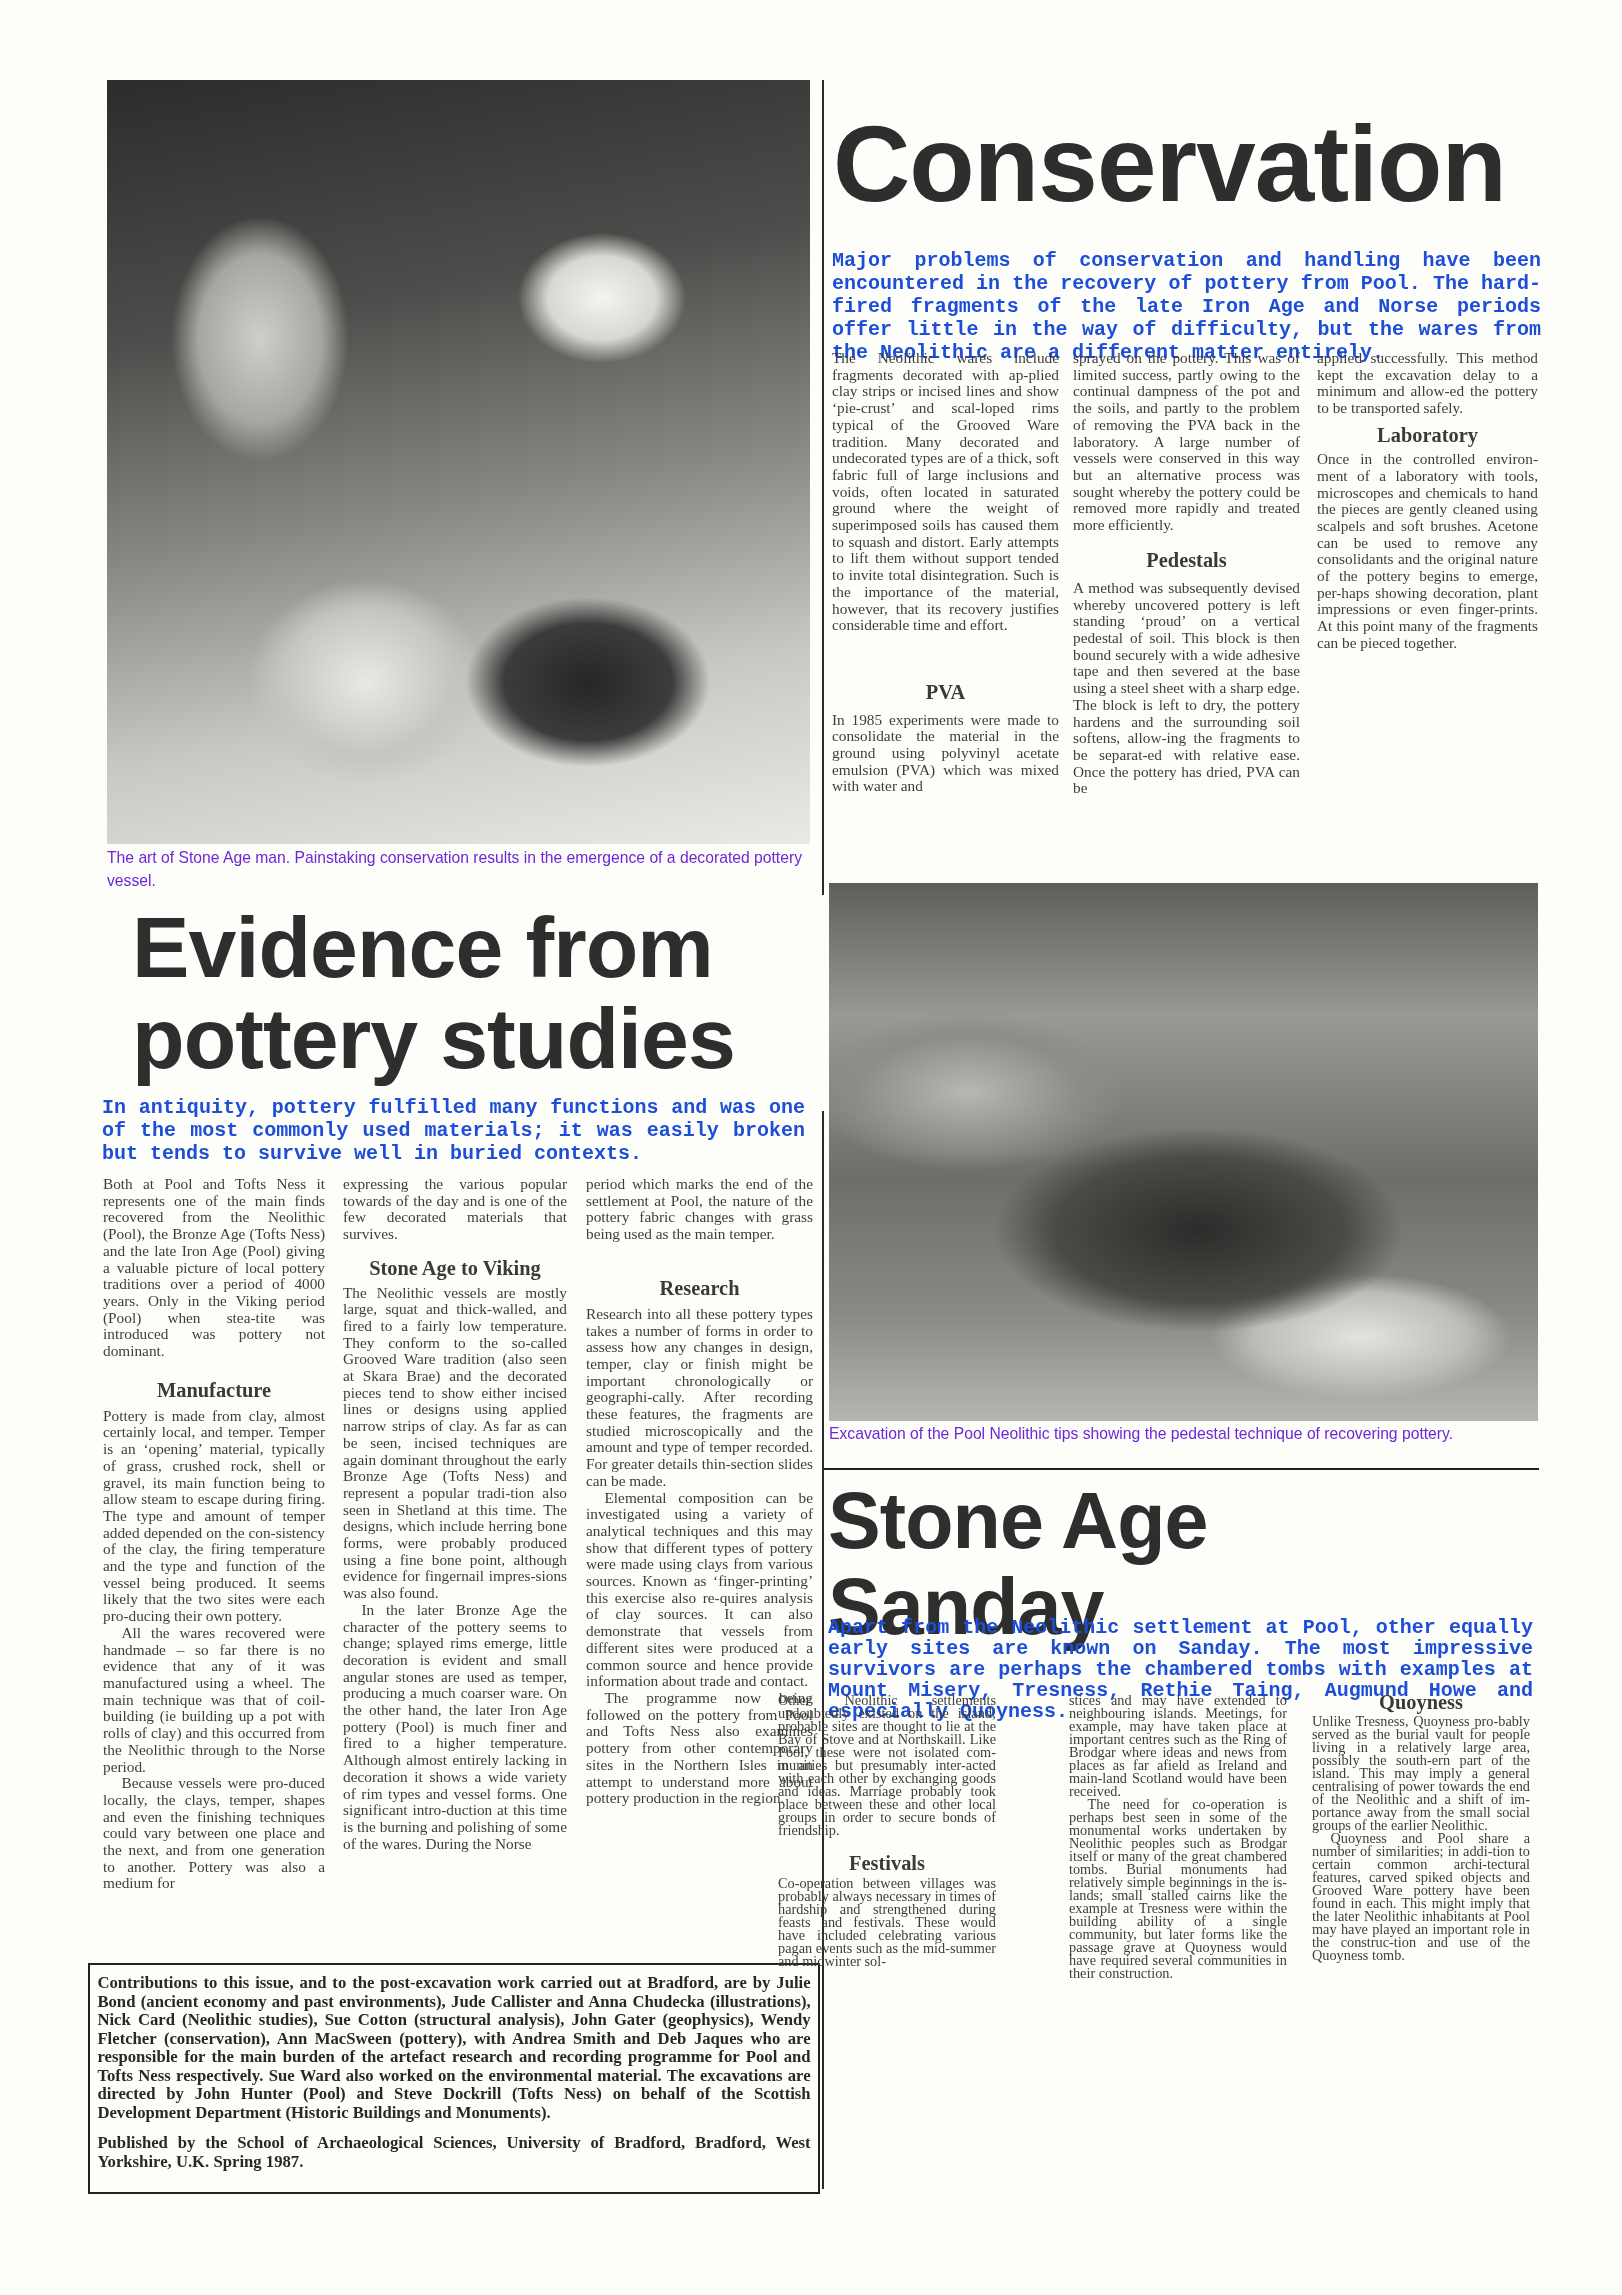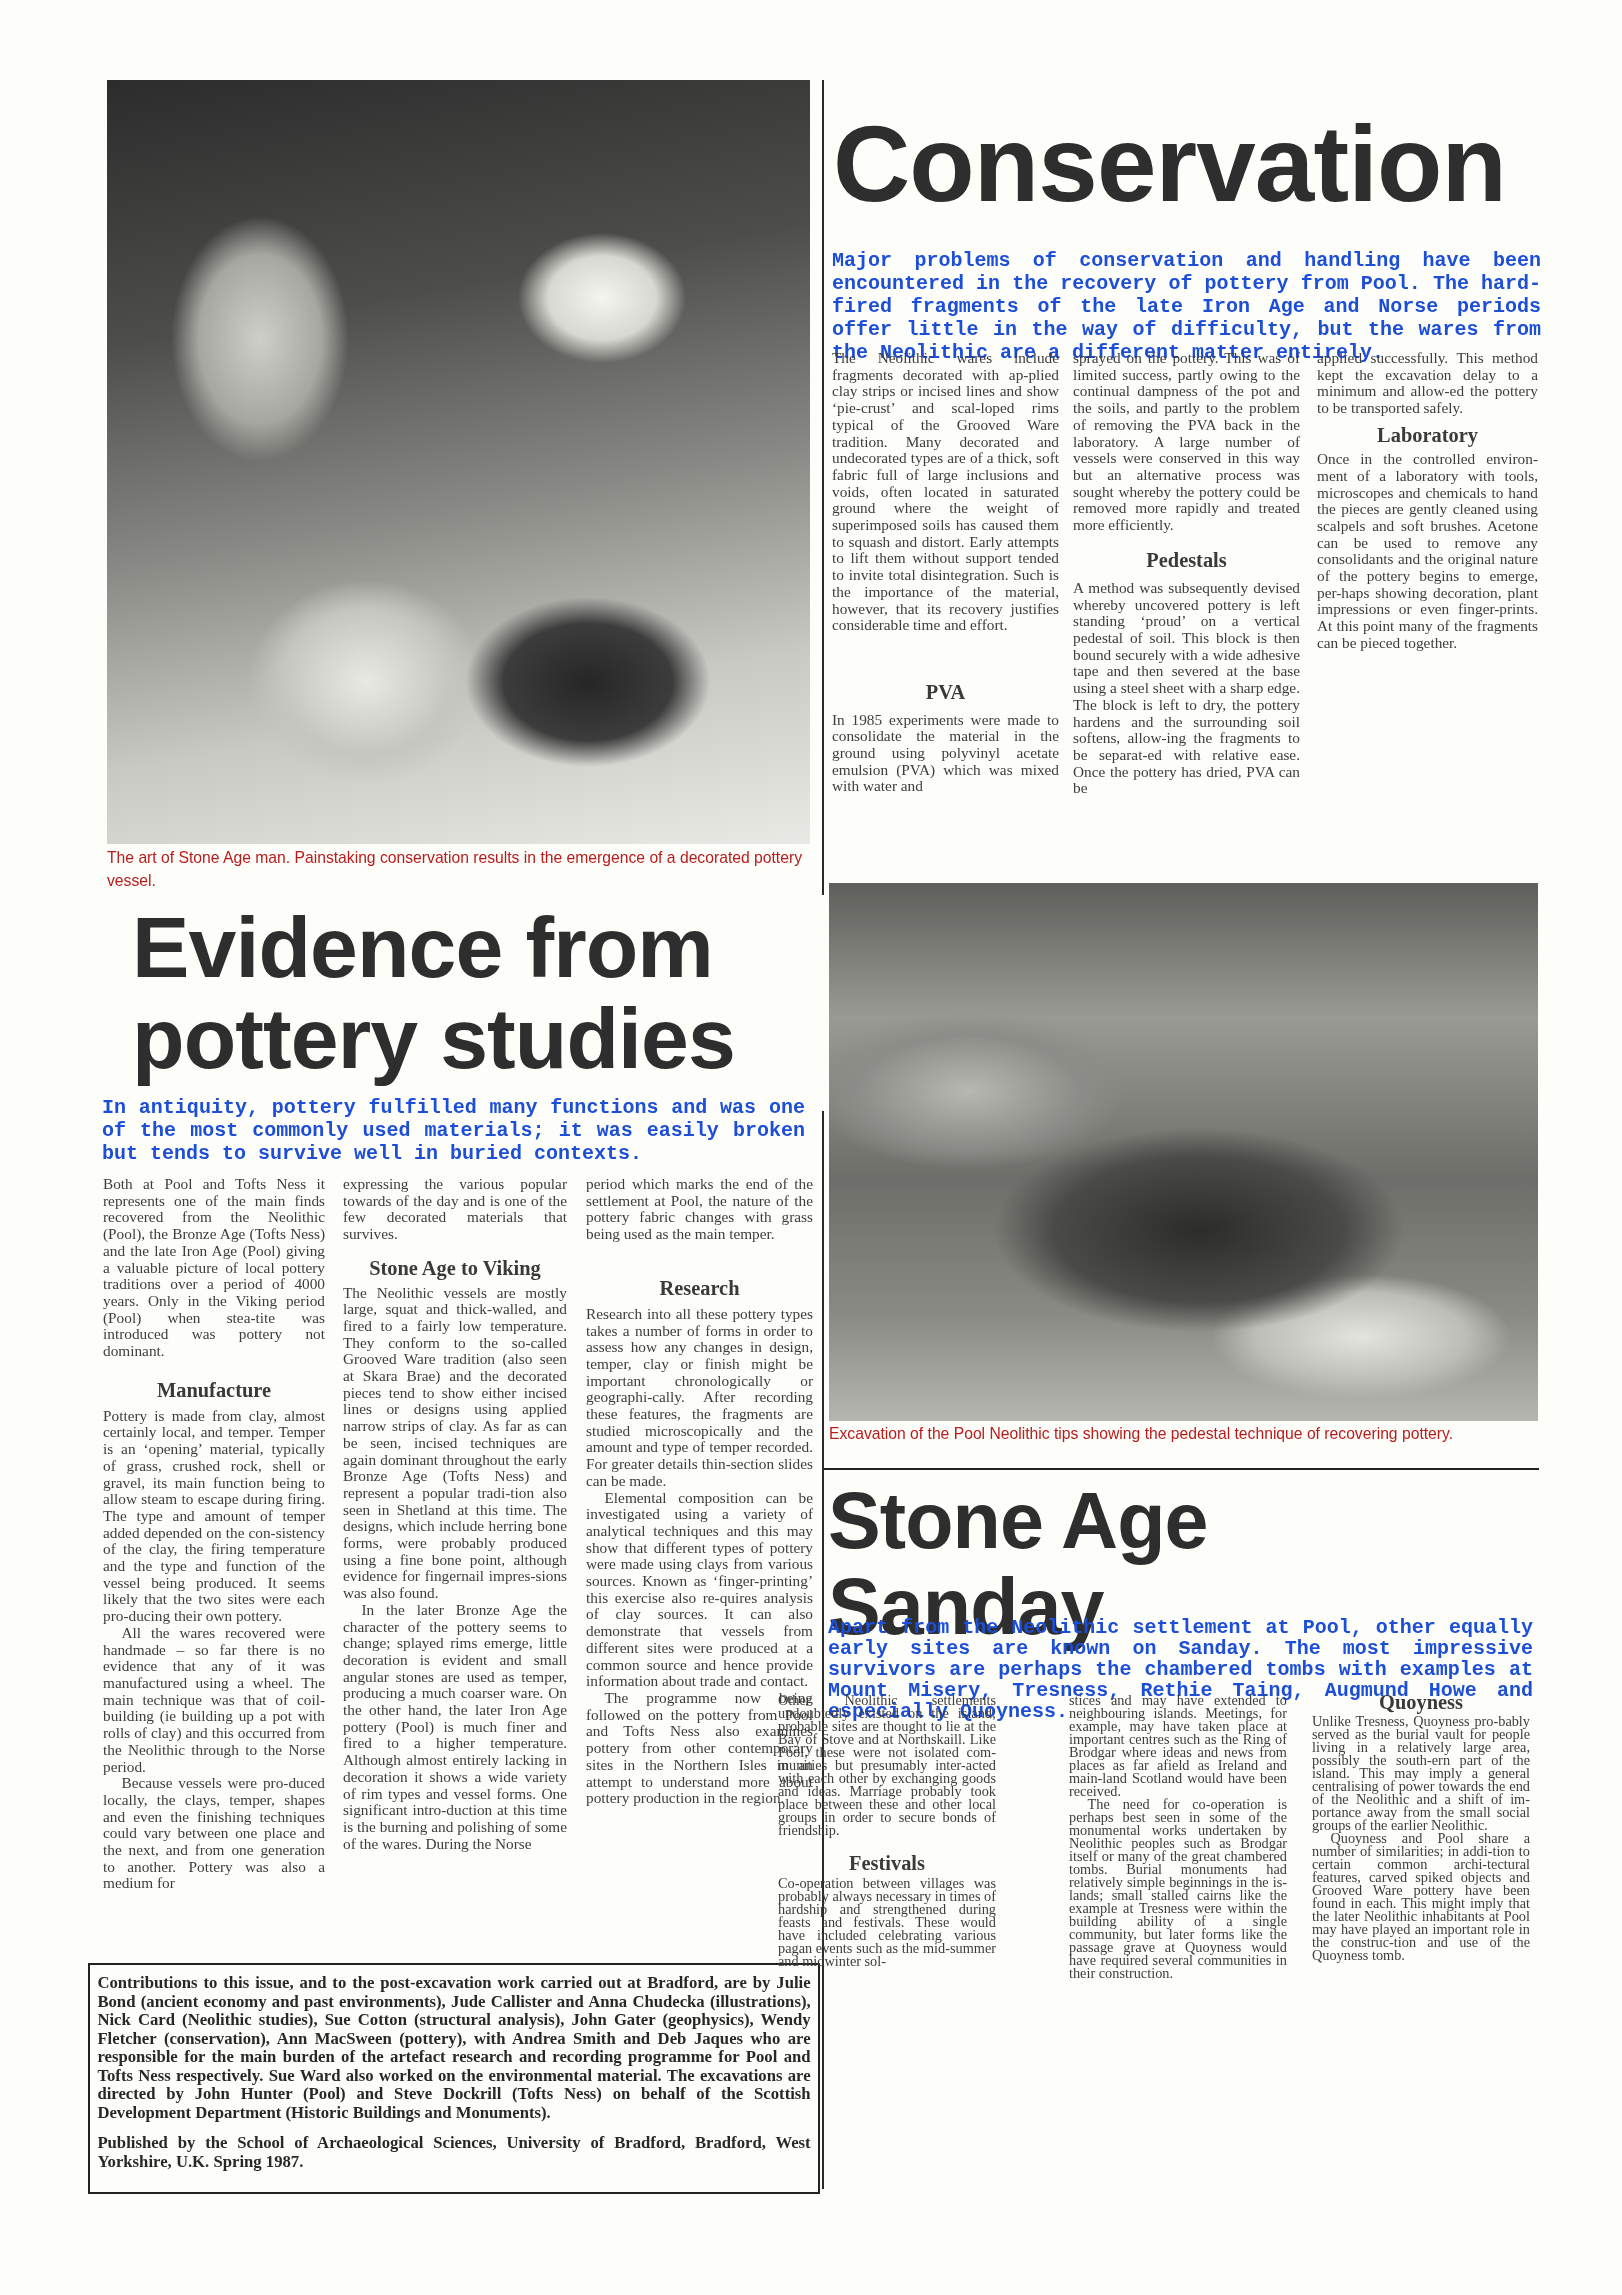--- a/index.html
+++ b/index.html
@@ -12,21 +12,21 @@
       radial-gradient(ellipse 153px 106px at 481px 602px, #262626 0%, #3c3c3c 55%, rgba(60,60,60,0) 80%),
       radial-gradient(ellipse 111px 153px at 153px 259px, #cfcfca 0%, #a7a7a2 55%, rgba(150,150,150,0) 80%),
       radial-gradient(ellipse 139px 120px at 259px 602px, #e9e9e4 0%, #c6c6c0 60%, rgba(180,180,180,0) 85%),
       linear-gradient(170deg, #2c2c2c 0%, #4d4d4b 30%, #888884 55%, #c9c9c4 78%, #e9e9e5 100%); }
   .photo2 { left:829px; top:883px; width:709px; height:538px;
     background:
       radial-gradient(ellipse 241px 120px at 370px 347px, #2c2c2a 0%, #4a4a47 60%, rgba(70,70,70,0) 85%),
       radial-gradient(ellipse 176px 74px at 532px 454px, #e3e3df 0%, #bdbdb8 60%, rgba(180,180,180,0) 85%),
       radial-gradient(ellipse 185px 93px at 139px 208px, #b8b8b3 0%, #8c8c88 60%, rgba(120,120,120,0) 85%),
       linear-gradient(180deg, #5e5e5a 0%, #9a9a95 25%, #6d6d69 55%, #8a8a85 80%, #b6b6b1 100%); }
-  .caption { font-family:"Liberation Sans", sans-serif; font-size:15.7px; line-height:23px; color:#b91c1c; transform-origin:left top; }
+  .caption { font-family:"Liberation Sans", sans-serif; font-size:15.7px; line-height:23px; color:#6d28d9; transform-origin:left top; }
   .headline { font-family:"Liberation Sans", sans-serif; font-weight:bold; color:#2e2e2e; letter-spacing:-0.9px; line-height:1; }
   .standfirst { font-family:Liberation Mono, monospace; font-weight:bold; color:#1d4ed8; }
   .col { font-family:"Liberation Serif", serif; font-size:15.3px; line-height:16.7px; text-align:justify; hyphens:manual; color:#3d3d3d; }
   .col p { margin:0; text-indent:0; }
   .col p.ind { text-indent:18.5px; }
   .sub { font-family:"Liberation Serif", serif; font-weight:bold; text-align:center; font-size:20.4px; color:#3a3a3a; margin:18.5px 0 11px 0; }
   .vrule { position:absolute; background:#2a2a2a; }
   .hrule { position:absolute; background:#222; }
   .boxed { border:2.3px solid #222; padding:9.3px 7.4px; box-sizing:border-box; }
   .credits { font-family:"Liberation Serif", serif; font-weight:bold; font-size:16.7px; line-height:18.5px; color:#282828; text-align:justify; }

